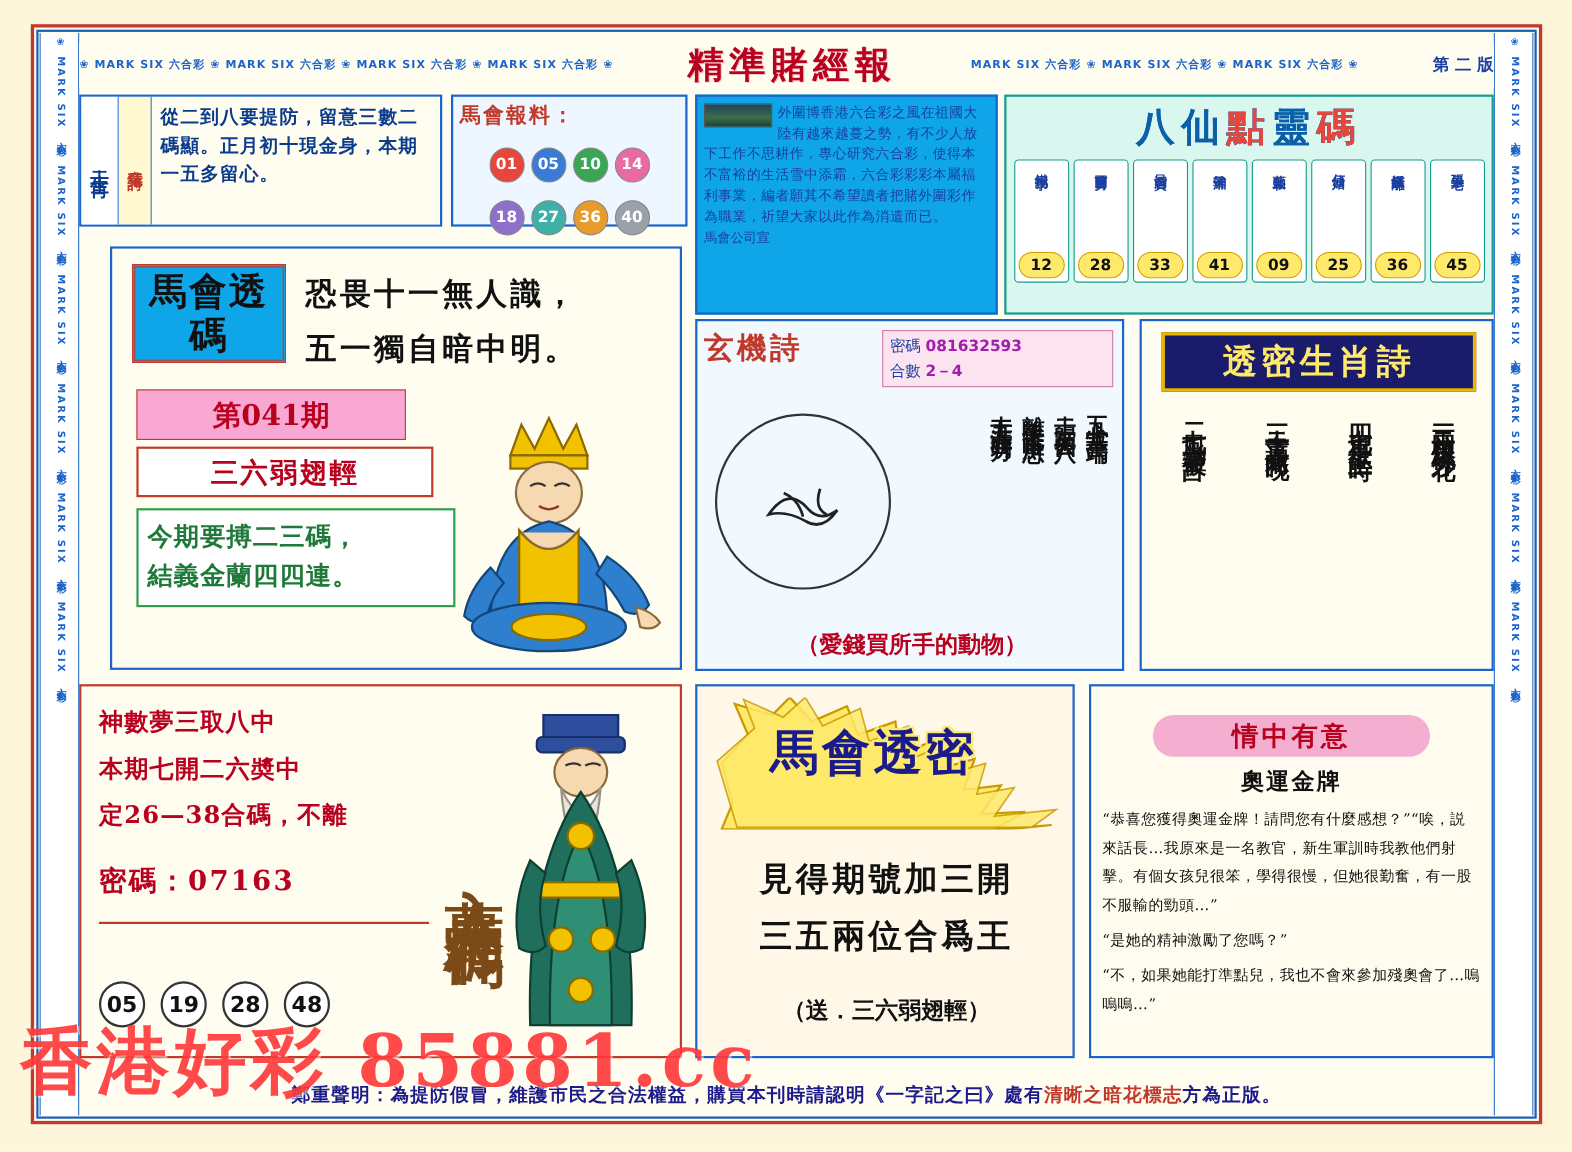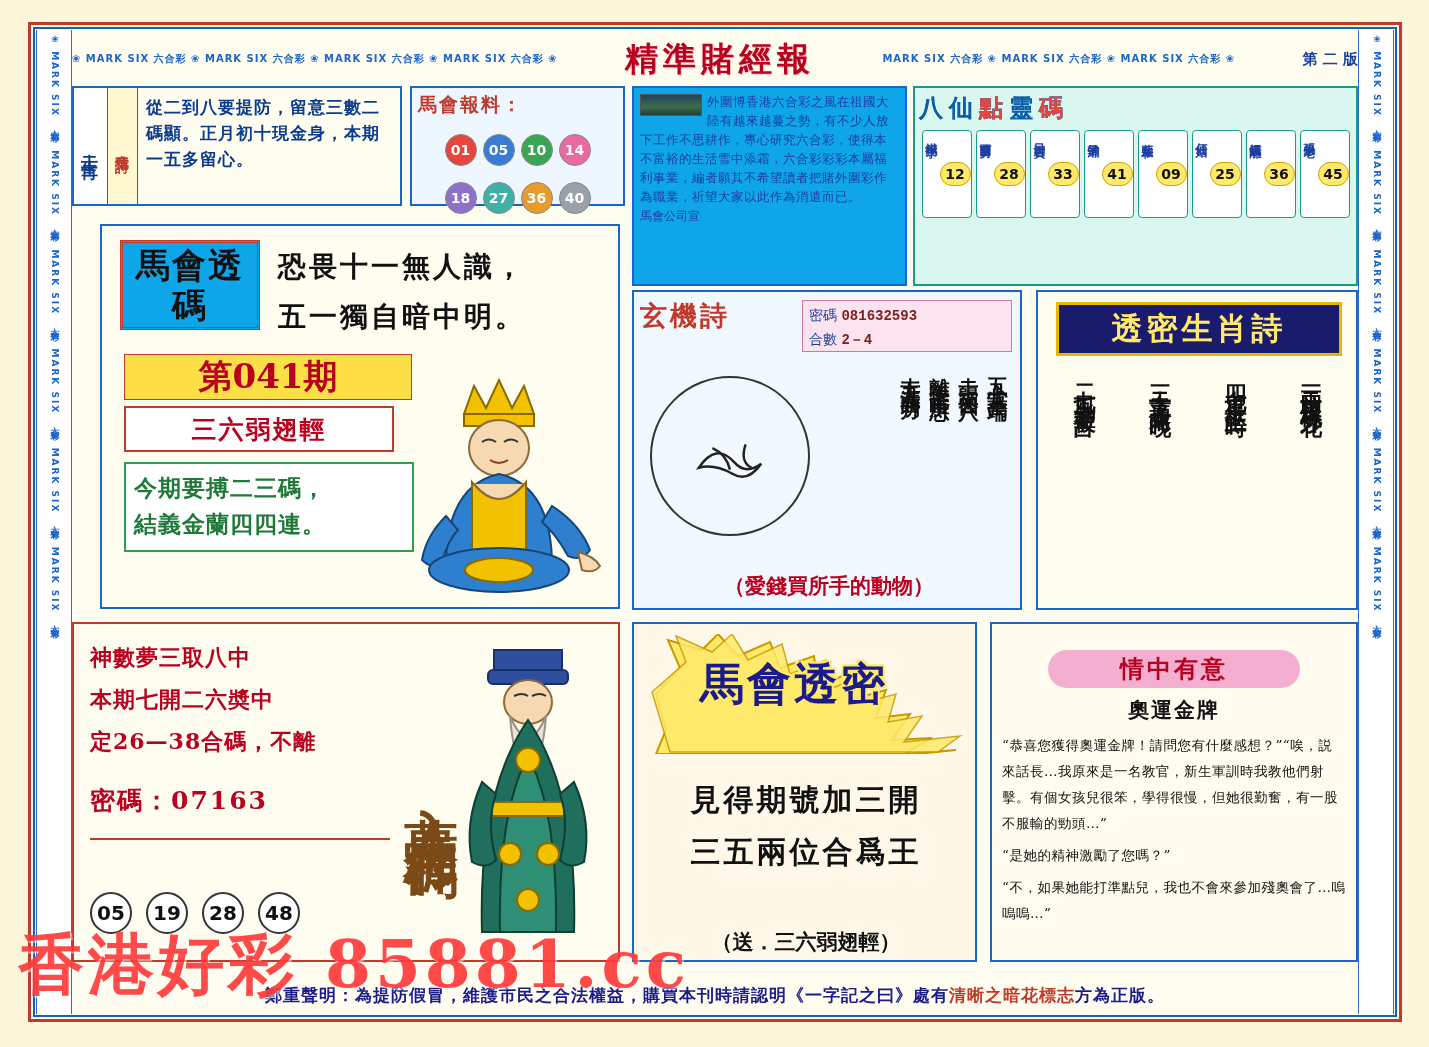--- a/index.html
+++ b/index.html
@@ -120,32 +120,32 @@
     writing-mode:horizontal-tb;
   }
   #news-box .sig { text-align:left; font-size:12px; color:#1b3fa0; margin-top:2px; }
 
   #baxian-box {
     left:913px; top:86px; width:445px; height:200px;
     border:2px solid #159c8a; background:#d9f6ef;
     padding:4px;
   }
   #baxian-box .hd {
-    text-align:left; font-family:"DejaVu Serif", serif;
-    font-size:24px; font-weight:bold; letter-spacing:6px;
+    text-align:center; font-family:"DejaVu Serif", serif;
+    font-size:35px; font-weight:bold; letter-spacing:6px;
     background:linear-gradient(180deg,#2f8fd8,#0b5ea8);
     -webkit-background-clip:text; background-clip:text; color:transparent;
     text-shadow:0 0 0 #0b5ea8;
   }
   #baxian-box .hd span.c { color:#e8453c; -webkit-text-fill-color:#e8453c; }
   .bx-cells { display:flex; gap:4px; justify-content:center; margin-top:6px; }
   .bx-cell {
     width:50px; border:1px solid #159c8a; background:#fff;
     border-radius:4px; padding:3px 0;
-    display:flex; flex-direction:row; align-items:center;
+    display:flex; flex-direction:column; align-items:center;
   }
   .bx-name {
     writing-mode:vertical-rl; font-size:12px; color:#1b3fa0; font-weight:bold;
     height:78px; letter-spacing:1px; margin-bottom:2px;
   }
   .bx-num {
     width:42px; height:24px; border-radius:12px; background:#ffe96a;
     border:1px solid #d0a100; color:#111; font-weight:bold; font-size:14px;
     display:flex; align-items:center; justify-content:center;
   }
@@ -161,24 +161,24 @@
     display:flex; align-items:center; justify-content:center;
     font-family:"DejaVu Serif", serif; font-size:34px; font-weight:bold; color:#111;
     line-height:40px; text-align:center; letter-spacing:2px;
   }
   #matou-poem {
     position:absolute; left:176px; top:16px; width:330px; height:100px;
     font-family:"DejaVu Serif", serif; font-size:28px; font-weight:bold; color:#111;
     line-height:50px; letter-spacing:3px;
   }
   #issue-badge {
-    position:absolute; left:22px; top:128px; width:288px; height:46px;
-    background:#fde047; border:1px solid #c0392b;
-    display:flex; align-items:center; justify-content:center;
-    font-size:34px; font-weight:bold; color:#b8001f; font-family:"DejaVu Serif",serif;
+    position:absolute; left:22px; top:128px; width:245px; height:46px;
+    background:#f9a8d4; border:1px solid #c0392b;
+    display:flex; align-items:center; justify-content:center;
+    font-size:26px; font-weight:bold; color:#b8001f; font-family:"DejaVu Serif",serif;
   }
   #caishen-badge {
     position:absolute; left:22px; top:180px; width:270px; height:46px;
     background:#fff; border:2px solid #c0392b;
     display:flex; align-items:center; justify-content:center;
     font-size:25px; font-weight:bold; color:#b8001f; font-family:"DejaVu Serif",serif;
     letter-spacing:2px;
   }
   #caishen-lines {
     position:absolute; left:22px; top:236px; width:290px; height:90px;
@@ -193,21 +193,21 @@
     left:632px; top:290px; width:390px; height:320px;
     border:2px solid #1b64c9; background:#f1f9ff;
     padding:6px;
   }
   #xuanji-box .hd { font-family:"DejaVu Serif",serif; font-size:27px; font-weight:bold; color:#c0392b; letter-spacing:3px; }
   .mima-panel {
     position:absolute; right:8px; top:8px; width:210px; height:52px;
     background:#fbe3ef; border:1px solid #d178ab; padding:3px 6px;
     font-size:14px; color:#1b3fa0; line-height:23px;
   }
-  .mima-panel b { color:#7f1d1d;font-family:Liberation Mono, monospace; }
+  .mima-panel b { color:#a21caf; }
   #xuanji-verse {
     position:absolute; right:8px; top:70px; width:200px; height:185px;
     display:flex; flex-direction:row-reverse; gap:2px;
   }
   #xuanji-verse .col {
     writing-mode:vertical-rl;
     font-family:"DejaVu Serif", serif; font-size:20px; font-weight:bold; color:#111;
     letter-spacing:4px;
   }
   .scribble-circle {
@@ -283,21 +283,21 @@
     font-family:"DejaVu Serif", serif; font-size:44px; font-weight:bold;
     color:#1b1b8b; letter-spacing:3px;
     text-shadow:2px 2px 0 #ffe96a, -2px -2px 0 #ffe96a, 2px -2px 0 #ffe96a, -2px 2px 0 #ffe96a;
   }
   #mhtm-lines {
     position:absolute; left:14px; top:150px; width:316px;
     font-family:"DejaVu Serif", serif; font-size:30px; font-weight:bold; color:#111;
     line-height:52px; letter-spacing:3px; text-align:center;
   }
   #mhtm-foot {
-    position:absolute; left:14px; bottom:4px; width:316px; text-align:center;
+    position:absolute; left:14px; bottom:28px; width:316px; text-align:center;
     font-family:"DejaVu Serif", serif; font-size:21px; font-weight:bold; color:#111;
   }
 
   #qing-box {
     left:990px; top:622px; width:368px; height:340px;
     border:2px solid #1b64c9; background:#fffbee;
     padding:6px 10px;
   }
   #qing-pill {
     width:252px; height:38px; margin:20px auto 0;

